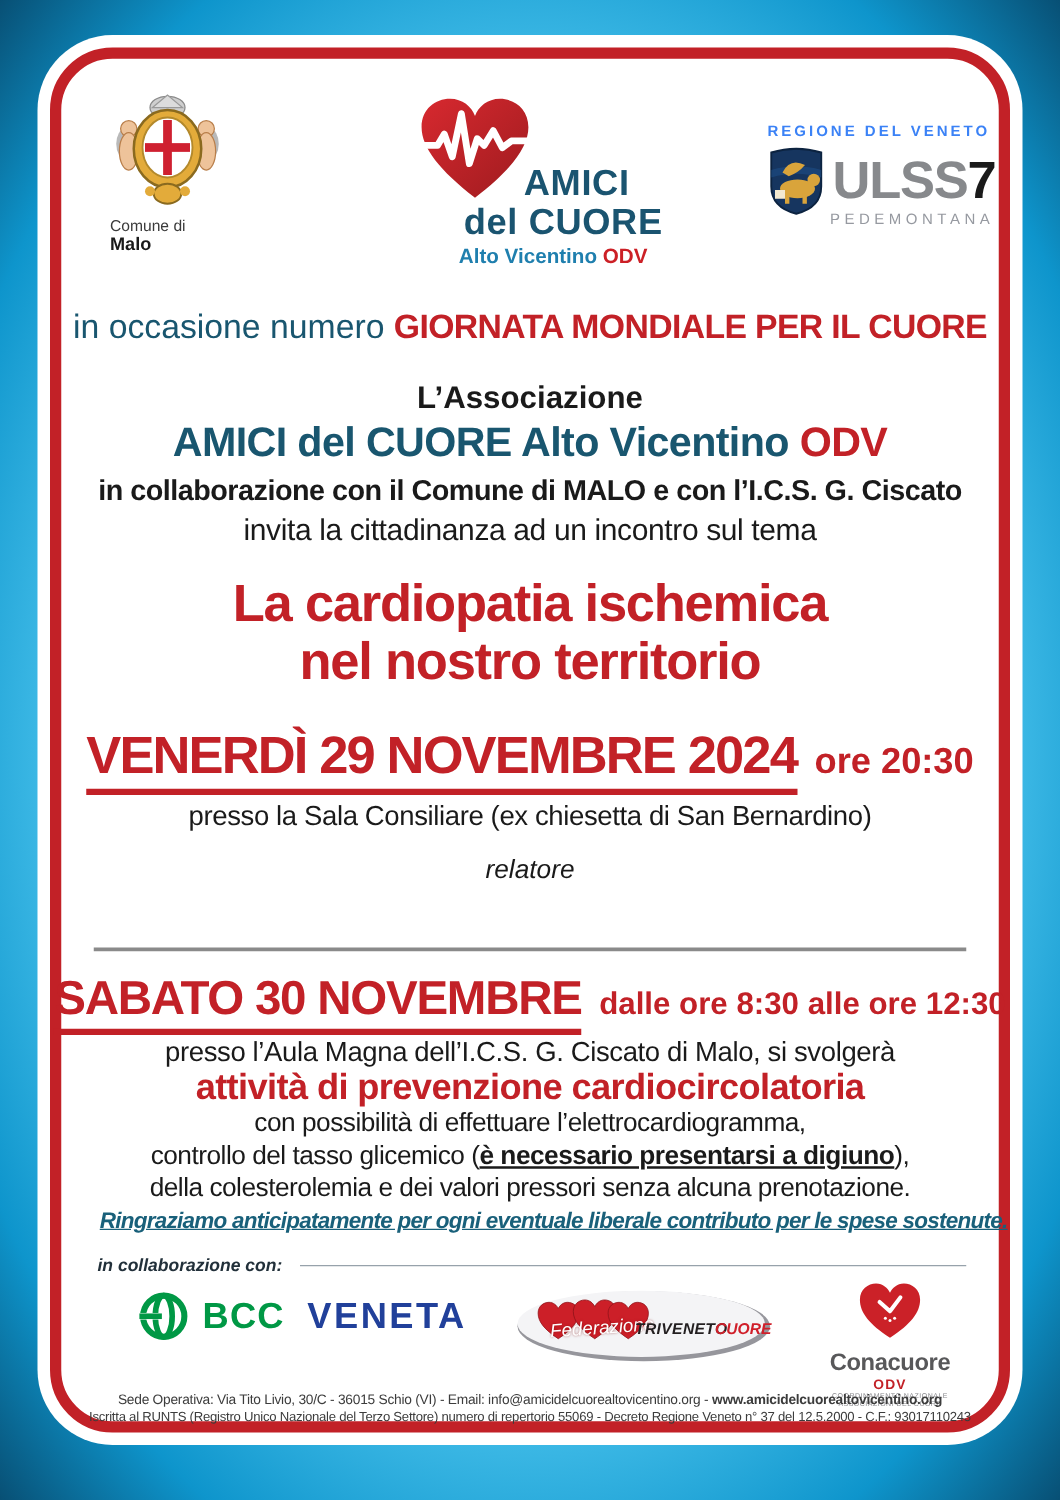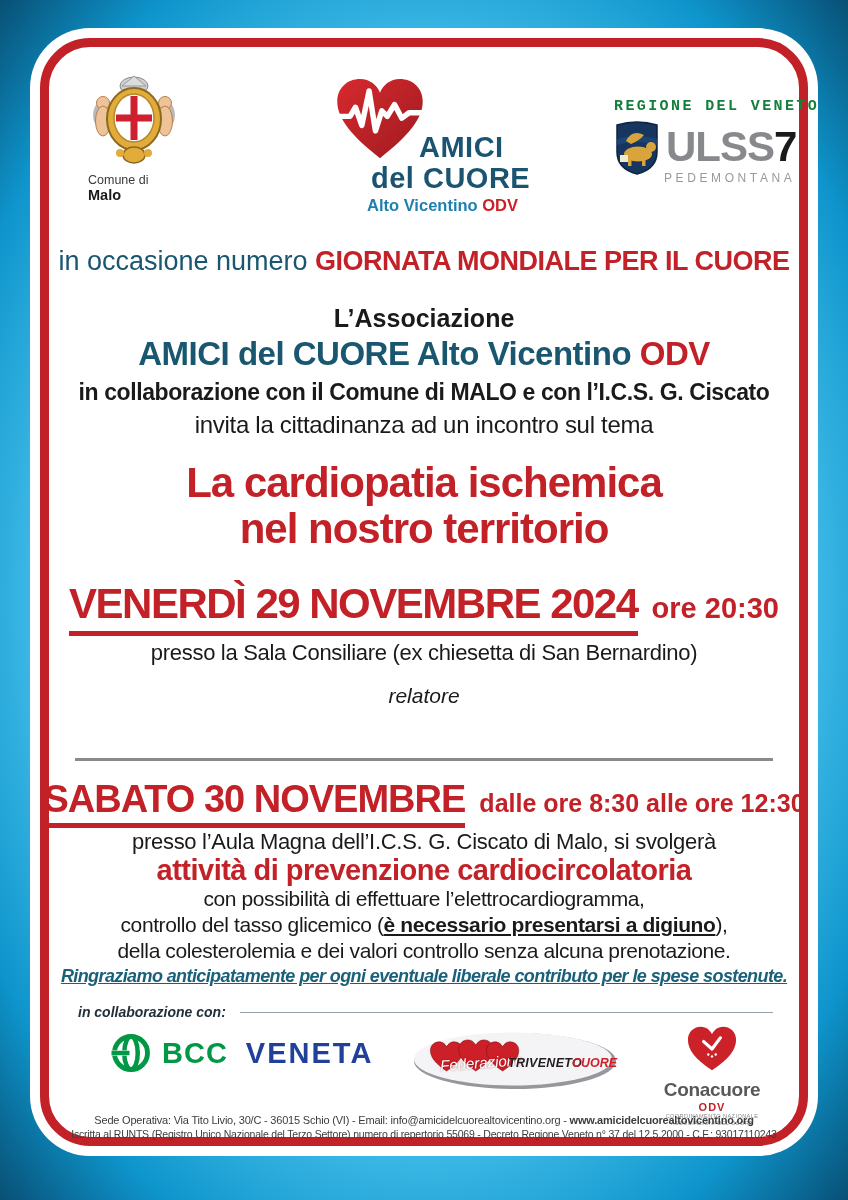--- a/index.html
+++ b/index.html
@@ -26,21 +26,21 @@
   
   .malo{left:58px;top:45px;width:134px;}
   .malo .cap1{font-size:12.5px;color:#3a3a3a;margin-top:2px;}
   .malo .cap2{font-size:14.5px;font-weight:bold;color:#1a1a1a;}
   .amici-logo{left:300px;top:46px;width:190px;height:140px;}
   .amici-logo .t1{position:absolute;left:89px;top:57px;font-weight:bold;font-size:29px;color:#1a5470;letter-spacing:.5px;}
   .amici-logo .t2{position:absolute;left:41px;top:88px;font-weight:bold;font-size:29px;color:#1a5470;letter-spacing:.5px;white-space:nowrap;}
   .amici-logo .t3{position:absolute;left:37px;top:122px;font-weight:bold;font-size:16.5px;color:#1f7fae;white-space:nowrap;}
   .amici-logo .t3 .odv{color:#cc2026;}
   .ulss{left:584px;top:70px;width:190px;}
-  .ulss .region{font-weight:bold;font-size:15px;color:#15803d;letter-spacing:2.4px;white-space:nowrap;font-family:Liberation Mono, monospace;}
+  .ulss .region{font-weight:bold;font-size:12px;color:#3b82f6;letter-spacing:2.4px;white-space:nowrap;}
   .ulss .row{display:flex;align-items:center;margin-top:4px;}
   .ulss .big{font-weight:bold;font-size:42px;line-height:42px;letter-spacing:-1px;}
   .ulss .g{color:#87898c;} .ulss .b{color:#1a1a1a;}
   .ulss .sub{font-size:12px;color:#9699a0;letter-spacing:3.6px;margin:-4px 0 0 50px;white-space:nowrap;}
   
   .occasion{top:218px;font-size:27px;}
   .occasion .pre{color:#19566f;}
   .occasion .hl{color:#c22127;font-weight:bold;letter-spacing:-0.5px;}
   .intro{top:276px;font-size:25px;font-weight:bold;color:#1a1a1a;}
   .assoc-name{top:307px;font-size:33px;font-weight:bold;color:#19566f;letter-spacing:-0.5px;}
@@ -57,21 +57,21 @@
   .speaker{top:680px;font-size:23px;font-weight:bold;color:#1a1a1a;}
   .divider{top:730px;left:45px;right:45px;height:3px;background:#8a8a8a;}
   .ev2{top:750px;}
   .ev2 .big{font-size:38px;font-weight:bold;letter-spacing:-1px;border-bottom:5px solid #c22127;padding-bottom:2px;}
   .ev2 .small{font-size:25px;font-weight:bold;}
   .venue2{top:801px;font-size:22px;color:#1a1a1a;letter-spacing:-0.3px;}
   .activity{top:826px;font-size:29px;font-weight:bold;color:#c22127;letter-spacing:-0.5px;}
   .detail{font-size:21px;color:#1a1a1a;letter-spacing:-0.4px;}
   .d1{top:859px;} .d2{top:885px;} .d3{top:911px;}
   .d2 .em{font-weight:bold;text-decoration:underline;}
-  .thanks{top:938px;left:12px;right:12px;text-align:center;font-size:18px;font-weight:bold;font-style:italic;
+  .thanks{top:938px;left:12px;right:12px;text-align:right;font-size:18px;font-weight:bold;font-style:italic;
           color:#19607a;text-decoration:underline;letter-spacing:-0.6px;}
   
   .partners-label{top:976px;left:48px;right:45px;display:flex;align-items:center;}
   .partners-label .lbl{font-size:14px;font-weight:bold;font-style:italic;color:#22303a;white-space:nowrap;}
   .partners-label .rule{flex:1;height:0;border-top:1.5px solid #97a2ab;margin-left:14px;}
   .bcc{left:80px;top:1004px;display:flex;align-items:center;gap:10px;}
   .bcc .n1{font-size:29px;font-weight:800;color:#009845;letter-spacing:1px;}
   .bcc .n2{font-size:29px;font-weight:800;color:#21409a;letter-spacing:2px;margin-left:8px;}
   .triv{left:382px;top:1002px;width:206px;height:60px;}
   .triv .script{position:absolute;left:28px;top:24px;font-size:15px;font-style:italic;color:#ffffff;
@@ -185,21 +185,21 @@
     <div class="abs ctr ev2 dateline">
       <span class="big">SABATO 30 NOVEMBRE</span>
       <span class="small">dalle ore 8:30 alle ore 12:30</span>
     </div>
     <div class="abs ctr venue2">presso l’Aula Magna dell’I.C.S. G. Ciscato di Malo, si svolgerà</div>
     <div class="abs ctr activity">attività di prevenzione cardiocircolatoria</div>
     <div class="abs ctr detail d1">con possibilità di effettuare l’elettrocardiogramma,</div>
     <div class="abs ctr detail d2">
       <span>controllo del tasso glicemico (</span><span class="em">è necessario presentarsi a digiuno</span><span>),</span>
     </div>
-    <div class="abs ctr detail d3">della colesterolemia e dei valori controllo senza alcuna prenotazione.</div>
+    <div class="abs ctr detail d3">della colesterolemia e dei valori pressori senza alcuna prenotazione.</div>
 
     <div class="abs thanks">Ringraziamo anticipatamente per ogni eventuale liberale contributo per le spese sostenute.</div>
 
     <div class="abs partners-label">
       <span class="lbl">in collaborazione con:</span>
       <span class="rule"></span>
     </div>
 
     <div class="abs bcc">
       <svg width="42" height="42" viewBox="0 0 56 56">

